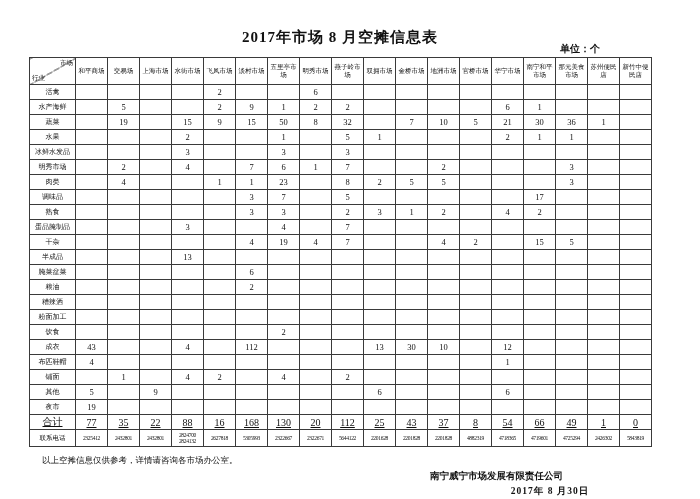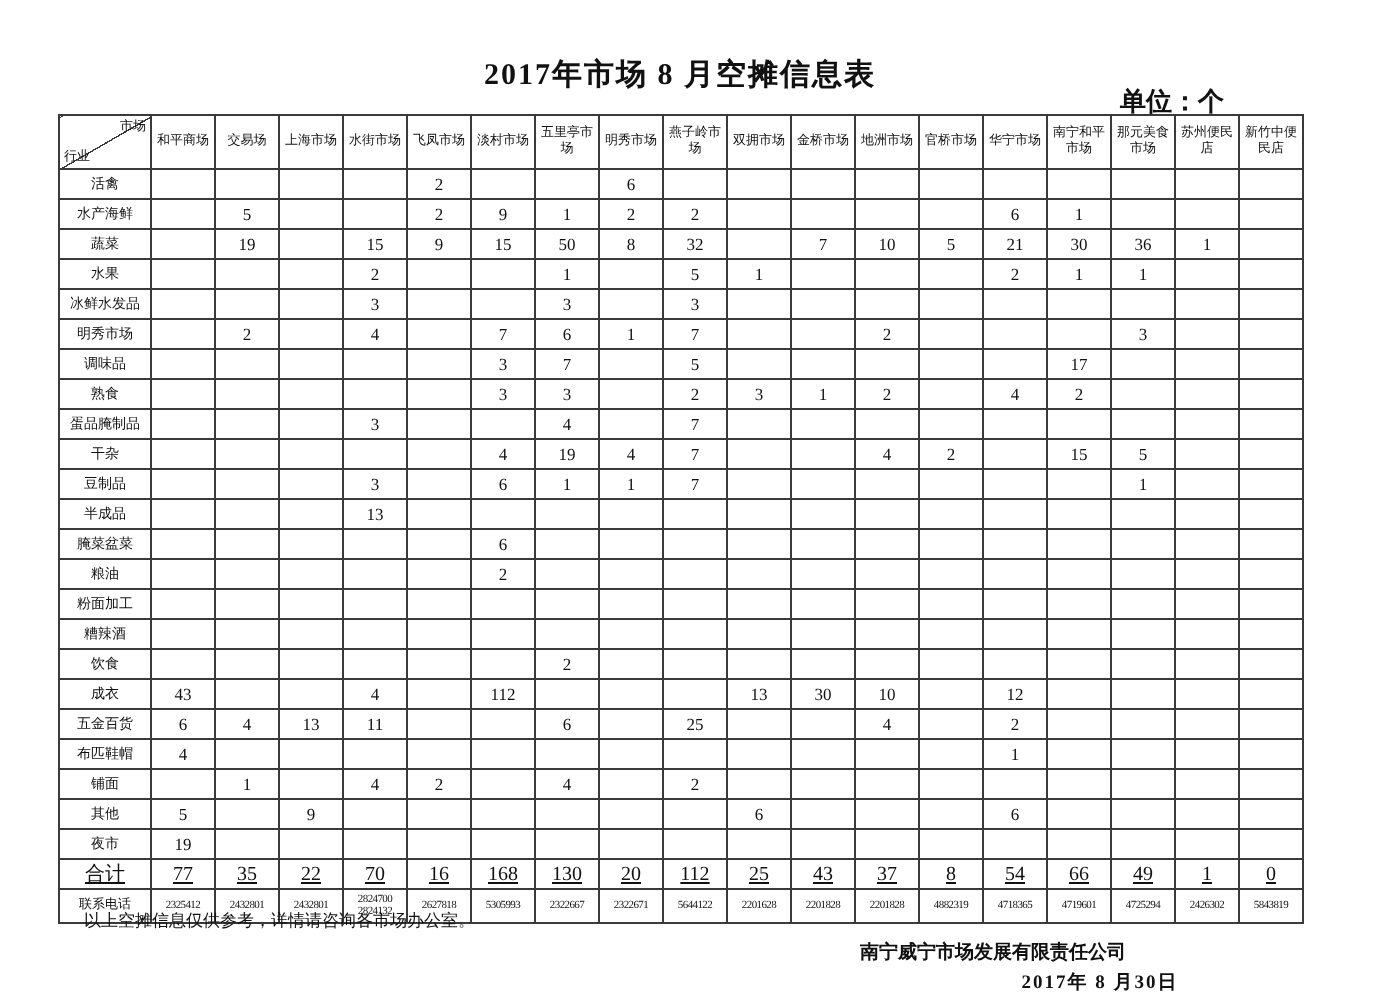--- a/index.html
+++ b/index.html
@@ -6,21 +6,21 @@
   body{
     width:700px;height:499px;background:#ffffff;position:relative;
     font-family:"Liberation Serif","DejaVu Serif",serif;color:#111;
     overflow:hidden;
   }
   .title{
     position:absolute;top:28px;left:0;width:680px;text-align:center;
     font-size:15px;font-weight:bold;letter-spacing:1px;
   }
   .unit{
-    position:absolute;top:42px;left:560px;font-size:13px;font-weight:bold;
+    position:absolute;top:42px;left:560px;font-size:10px;font-weight:bold;
   }
   table.stall{
     position:absolute;top:57px;left:29px;border-collapse:collapse;
     table-layout:fixed;
   }
   table.stall td,table.stall th{
     border:1px solid #3a3a3a;padding:0;text-align:center;vertical-align:middle;
     font-weight:normal;overflow:hidden;
   }
   col.lbl{width:46px;}
@@ -224,20 +224,41 @@
         <td class="val"></td>
         <td class="val">2</td>
         <td class="val"></td>
         <td class="val"></td>
         <td class="val"></td>
         <td class="val">3</td>
         <td class="val"></td>
         <td class="val"></td>
       </tr>
       <tr>
+        <td class="rowlabel">肉类</td>
+        <td class="val"></td>
+        <td class="val">4</td>
+        <td class="val"></td>
+        <td class="val"></td>
+        <td class="val">1</td>
+        <td class="val">1</td>
+        <td class="val">23</td>
+        <td class="val"></td>
+        <td class="val">8</td>
+        <td class="val">2</td>
+        <td class="val">5</td>
+        <td class="val">5</td>
+        <td class="val"></td>
+        <td class="val"></td>
+        <td class="val"></td>
+        <td class="val">3</td>
+        <td class="val"></td>
+        <td class="val"></td>
+      </tr>
+      <tr>
         <td class="rowlabel">调味品</td>
         <td class="val"></td>
         <td class="val"></td>
         <td class="val"></td>
         <td class="val"></td>
         <td class="val"></td>
         <td class="val">3</td>
         <td class="val">7</td>
         <td class="val"></td>
         <td class="val">5</td>
@@ -308,69 +329,48 @@
         <td class="val"></td>
         <td class="val">4</td>
         <td class="val">2</td>
         <td class="val"></td>
         <td class="val">15</td>
         <td class="val">5</td>
         <td class="val"></td>
         <td class="val"></td>
       </tr>
       <tr>
-        <td class="rowlabel">豆制品</td>
-        <td class="val"></td>
-        <td class="val"></td>
-        <td class="val"></td>
-        <td class="val">3</td>
+        <td class="rowlabel">半成品</td>
+        <td class="val"></td>
+        <td class="val"></td>
+        <td class="val"></td>
+        <td class="val">13</td>
+        <td class="val"></td>
+        <td class="val"></td>
+        <td class="val"></td>
+        <td class="val"></td>
+        <td class="val"></td>
+        <td class="val"></td>
+        <td class="val"></td>
+        <td class="val"></td>
+        <td class="val"></td>
+        <td class="val"></td>
+        <td class="val"></td>
+        <td class="val"></td>
+        <td class="val"></td>
+        <td class="val"></td>
+      </tr>
+      <tr>
+        <td class="rowlabel">腌菜盆菜</td>
+        <td class="val"></td>
+        <td class="val"></td>
+        <td class="val"></td>
+        <td class="val"></td>
         <td class="val"></td>
         <td class="val">6</td>
-        <td class="val">1</td>
-        <td class="val">1</td>
-        <td class="val">7</td>
-        <td class="val"></td>
-        <td class="val"></td>
-        <td class="val"></td>
-        <td class="val"></td>
-        <td class="val"></td>
-        <td class="val"></td>
-        <td class="val">1</td>
-        <td class="val"></td>
-        <td class="val"></td>
-      </tr>
-      <tr>
-        <td class="rowlabel">半成品</td>
-        <td class="val"></td>
-        <td class="val"></td>
-        <td class="val"></td>
-        <td class="val">13</td>
-        <td class="val"></td>
-        <td class="val"></td>
-        <td class="val"></td>
-        <td class="val"></td>
-        <td class="val"></td>
-        <td class="val"></td>
-        <td class="val"></td>
-        <td class="val"></td>
-        <td class="val"></td>
-        <td class="val"></td>
-        <td class="val"></td>
-        <td class="val"></td>
-        <td class="val"></td>
-        <td class="val"></td>
-      </tr>
-      <tr>
-        <td class="rowlabel">腌菜盆菜</td>
-        <td class="val"></td>
-        <td class="val"></td>
-        <td class="val"></td>
-        <td class="val"></td>
-        <td class="val"></td>
-        <td class="val">6</td>
         <td class="val"></td>
         <td class="val"></td>
         <td class="val"></td>
         <td class="val"></td>
         <td class="val"></td>
         <td class="val"></td>
         <td class="val"></td>
         <td class="val"></td>
         <td class="val"></td>
         <td class="val"></td>
@@ -392,42 +392,42 @@
         <td class="val"></td>
         <td class="val"></td>
         <td class="val"></td>
         <td class="val"></td>
         <td class="val"></td>
         <td class="val"></td>
         <td class="val"></td>
         <td class="val"></td>
       </tr>
       <tr>
+        <td class="rowlabel">糟辣酒</td>
+        <td class="val"></td>
+        <td class="val"></td>
+        <td class="val"></td>
+        <td class="val"></td>
+        <td class="val"></td>
+        <td class="val"></td>
+        <td class="val"></td>
+        <td class="val"></td>
+        <td class="val"></td>
+        <td class="val"></td>
+        <td class="val"></td>
+        <td class="val"></td>
+        <td class="val"></td>
+        <td class="val"></td>
+        <td class="val"></td>
+        <td class="val"></td>
+        <td class="val"></td>
+        <td class="val"></td>
+      </tr>
+      <tr>
         <td class="rowlabel">粉面加工</td>
-        <td class="val"></td>
-        <td class="val"></td>
-        <td class="val"></td>
-        <td class="val"></td>
-        <td class="val"></td>
-        <td class="val"></td>
-        <td class="val"></td>
-        <td class="val"></td>
-        <td class="val"></td>
-        <td class="val"></td>
-        <td class="val"></td>
-        <td class="val"></td>
-        <td class="val"></td>
-        <td class="val"></td>
-        <td class="val"></td>
-        <td class="val"></td>
-        <td class="val"></td>
-        <td class="val"></td>
-      </tr>
-      <tr>
-        <td class="rowlabel">糟辣酒</td>
         <td class="val"></td>
         <td class="val"></td>
         <td class="val"></td>
         <td class="val"></td>
         <td class="val"></td>
         <td class="val"></td>
         <td class="val"></td>
         <td class="val"></td>
         <td class="val"></td>
         <td class="val"></td>
@@ -470,41 +470,20 @@
         <td class="val"></td>
         <td class="val">112</td>
         <td class="val"></td>
         <td class="val"></td>
         <td class="val"></td>
         <td class="val">13</td>
         <td class="val">30</td>
         <td class="val">10</td>
         <td class="val"></td>
         <td class="val">12</td>
-        <td class="val"></td>
-        <td class="val"></td>
-        <td class="val"></td>
-        <td class="val"></td>
-      </tr>
-      <tr>
-        <td class="rowlabel">五金百货</td>
-        <td class="val">6</td>
-        <td class="val">4</td>
-        <td class="val">13</td>
-        <td class="val">11</td>
-        <td class="val"></td>
-        <td class="val"></td>
-        <td class="val">6</td>
-        <td class="val"></td>
-        <td class="val">25</td>
-        <td class="val"></td>
-        <td class="val"></td>
-        <td class="val">4</td>
-        <td class="val"></td>
-        <td class="val">2</td>
         <td class="val"></td>
         <td class="val"></td>
         <td class="val"></td>
         <td class="val"></td>
       </tr>
       <tr>
         <td class="rowlabel">布匹鞋帽</td>
         <td class="val">4</td>
         <td class="val"></td>
         <td class="val"></td>
@@ -585,21 +564,21 @@
         <td class="val"></td>
         <td class="val"></td>
         <td class="val"></td>
         <td class="val"></td>
       </tr>
       <tr class="totals">
         <td class="rowlabel">合计</td>
         <td class="val">77</td>
         <td class="val">35</td>
         <td class="val">22</td>
-        <td class="val">70</td>
+        <td class="val">88</td>
         <td class="val">16</td>
         <td class="val">168</td>
         <td class="val">130</td>
         <td class="val">20</td>
         <td class="val">112</td>
         <td class="val">25</td>
         <td class="val">43</td>
         <td class="val">37</td>
         <td class="val">8</td>
         <td class="val">54</td>

